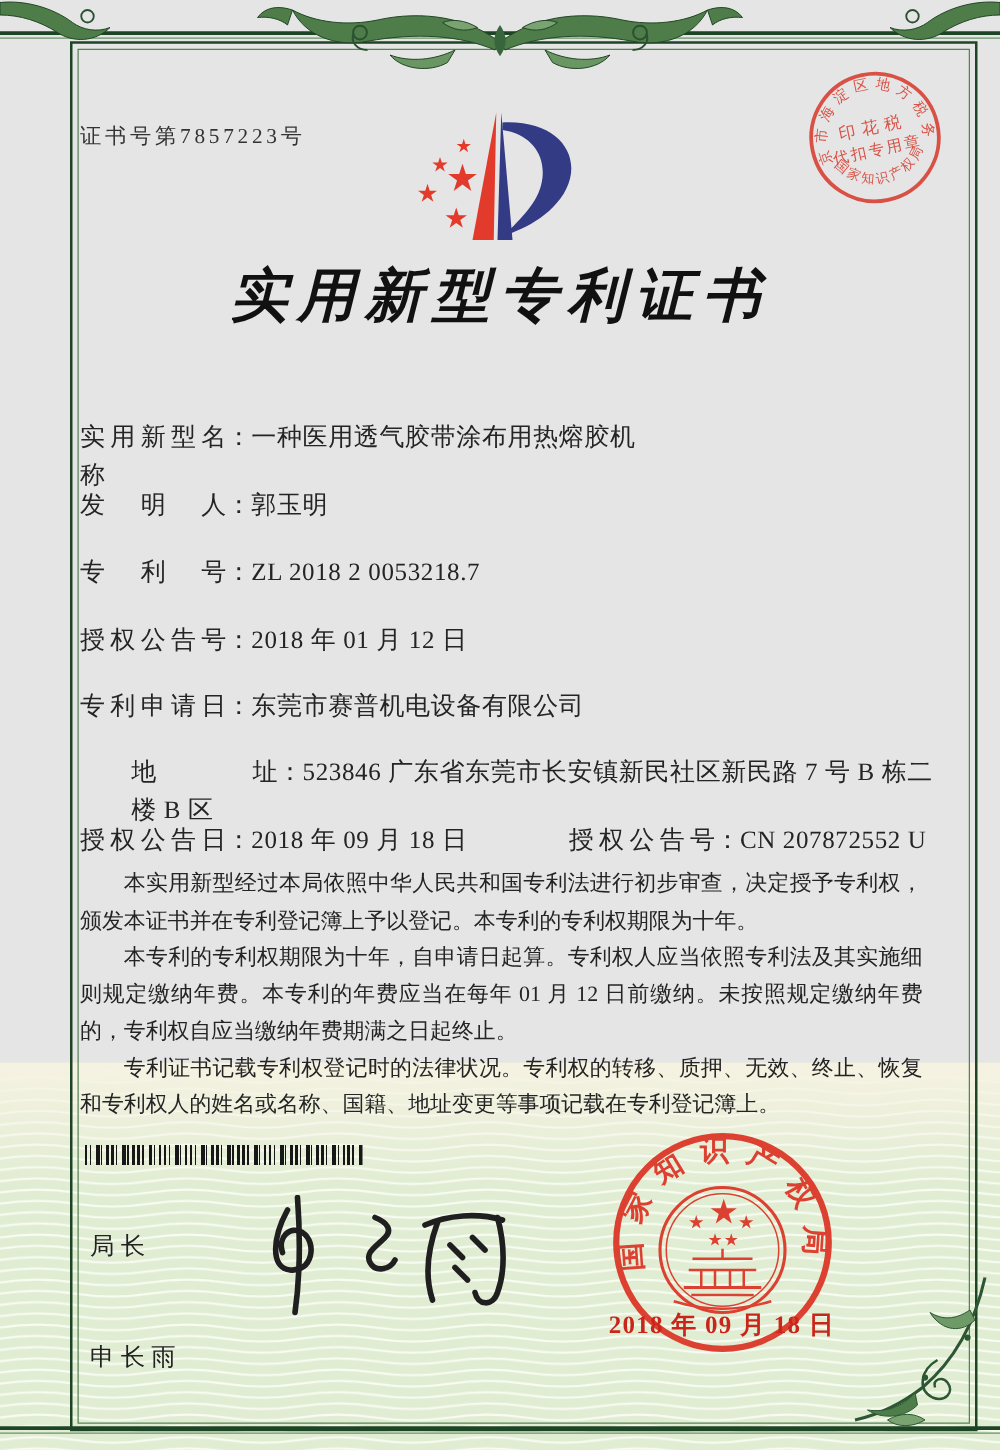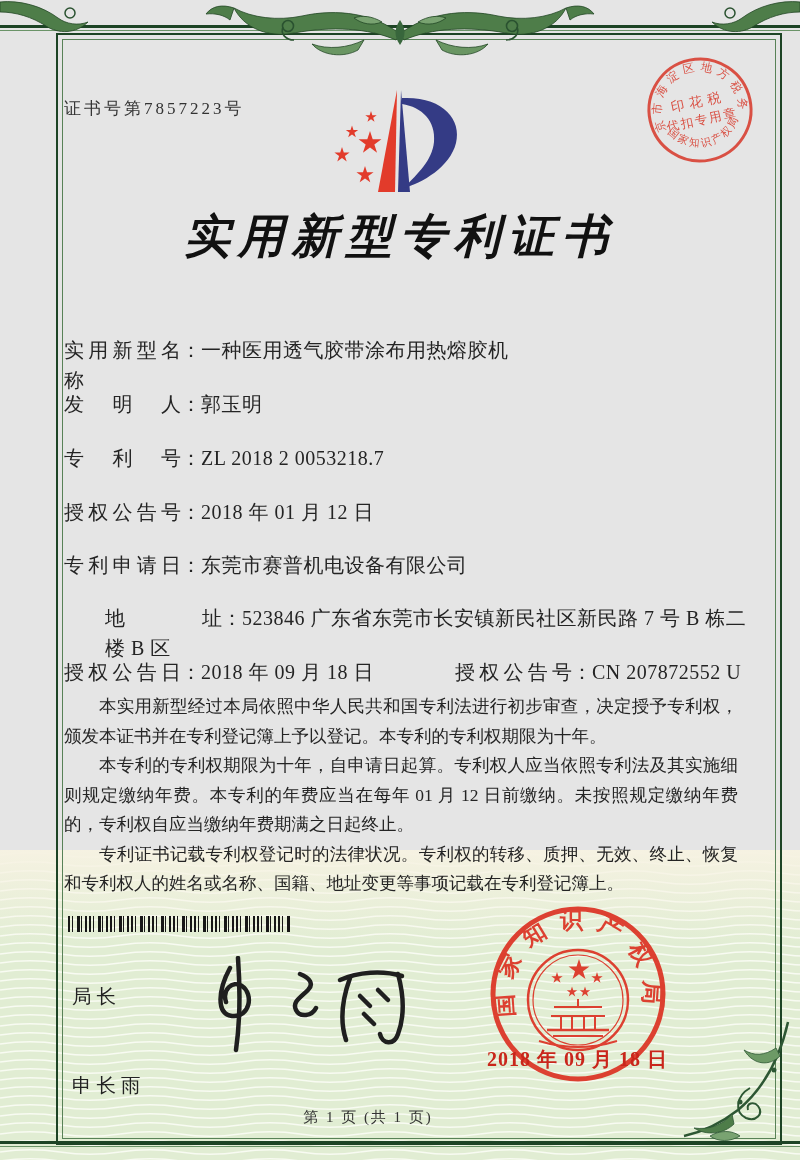--- a/index.html
+++ b/index.html
@@ -229,15 +229,14 @@
           <path d="M60 127 H122" stroke-width="2.5"></path>
           <path d="M66 133 H116"></path>
           <path d="M52 138 Q91 150 130 138"></path>
         </g>
       </g>
     </g>
   </svg>
 
   <div class="abs sealdate">2018 年 09 月 18 日</div>
 
-  <div class="abs footer">第 1 页 (共 1 页)</div>
 
 </div>
 
 </body></html>

